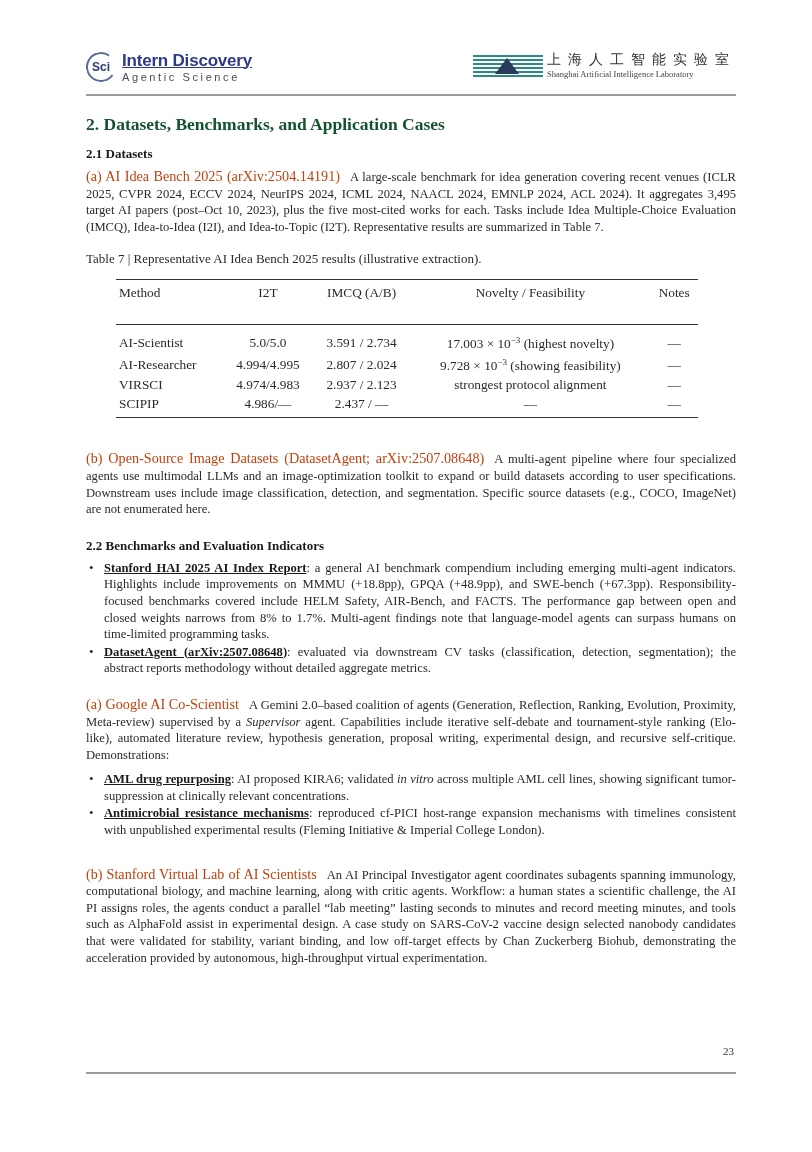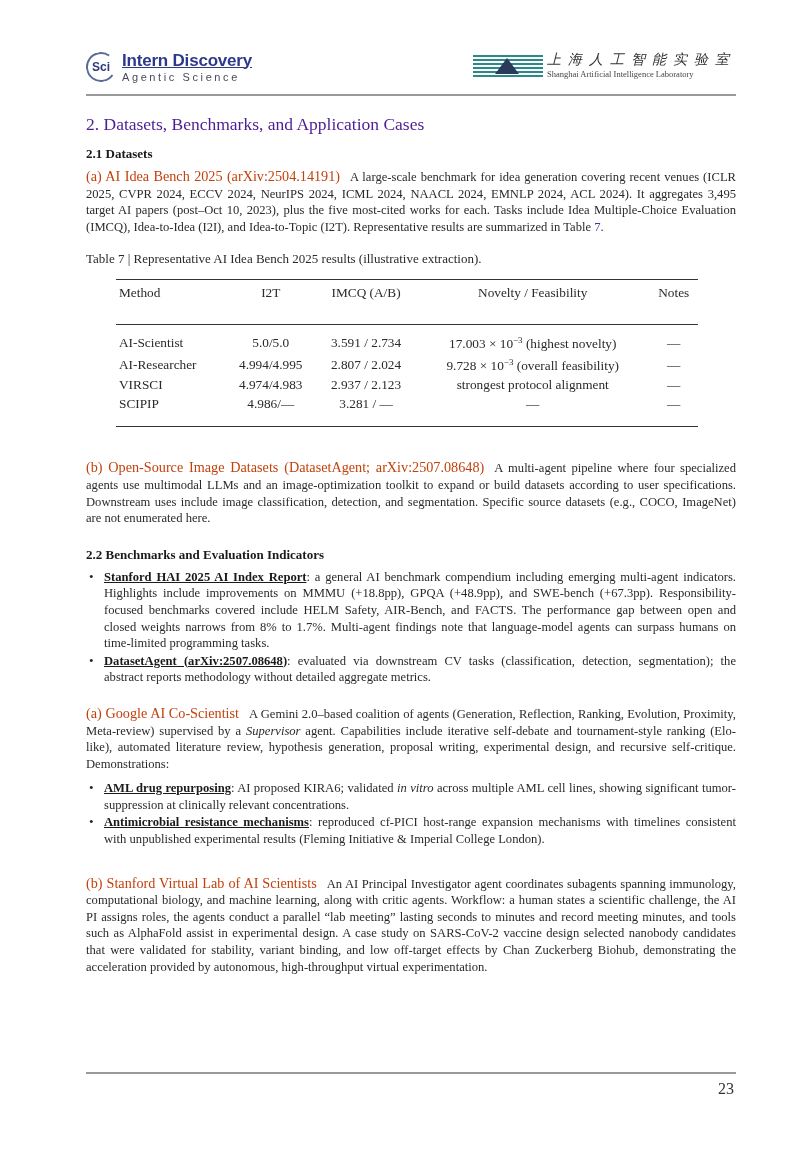--- a/index.html
+++ b/index.html
@@ -25,50 +25,50 @@
     .sci-icon span { transform: rotate(10deg); }
     .logo-text { margin-left: 6px; line-height: 1; }
     .logo-title { font-family: "Liberation Sans", sans-serif; font-weight: bold; font-size: 17px; color: #2d3a8a; letter-spacing: -0.2px; text-decoration: underline; }
     .logo-sub { font-family: "Liberation Sans", sans-serif; font-size: 11px; color: #4a4a5a; letter-spacing: 2.6px; margin-top: 3px; }
     .logo-right { position: absolute; right: 0; top: 6px; display: flex; align-items: center; }
     .lab-mark { width: 70px; height: 22px; position: relative; margin-right: 4px; }
     .lab-mark .bar { position: absolute; left: 0; height: 2px; background: #2a8a8a; }
     .lab-mark .tri { position: absolute; left: 22px; top: 4px; width: 0; height: 0;
       border-left: 12px solid transparent; border-right: 12px solid transparent; border-bottom: 16px solid #2a3a5a; }
     .lab-text { line-height: 1; }
-    .lab-cn { font-family: "DejaVu Serif", serif; font-size: 14px; letter-spacing: 7px; color: #333; font-style: italic; }
+    .lab-cn { font-family: "DejaVu Serif", serif; font-size: 14px; letter-spacing: 7px; color: #333; }
     .lab-en { font-family: "Liberation Serif", serif; font-size: 8.5px; color: #444; margin-top: 4px; }
     .header-rule { position: absolute; left: 86px; top: 94px; width: 650px; height: 1.5px; background: #9a9a9a; }
 
     
     .content { position: absolute; left: 86px; top: 114px; width: 650px; }
-    .h1 { font-size: 17.5px; font-weight: normal; color: #4c1d95; margin-bottom: 11px; }
+    .h1 { font-size: 17.5px; font-weight: bold; color: #14532d; margin-bottom: 11px; }
     .h2 { font-size: 13px; font-weight: bold; color: #1a1a1a; margin-bottom: 6px; }
     .para { font-size: 12.6px; line-height: 16.6px; text-align: justify; color: #2a2a2a; }
     .para .lead { font-weight: normal; font-size: 14.2px; color: #c2410c; margin-right: 10px; }
     .ref { color: #3a3aa0; }
     .caption { font-size: 13px; color: #2a2a2a; margin-top: 16px; margin-bottom: 12px; }
 
     table.tbl { margin-left: 30px; width: 582px; border-collapse: collapse; font-size: 13.3px; color: #2a2a2a; }
     table.tbl thead tr { border-top: 1.6px solid #333; border-bottom: 1px solid #333; }
     table.tbl tbody tr:last-child { border-bottom: 1.6px solid #333; }
     table.tbl th { font-weight: normal; padding: 5px 3px 23px 3px; }
     table.tbl td { padding: 0 3px; line-height: 19px; }
     table.tbl tbody tr:first-child td { padding-top: 6px; }
-    table.tbl tbody tr:last-child td { padding-bottom: 13px; }
+    table.tbl tbody tr:last-child td { padding-bottom: 4px; }
     .c-left { text-align: left; }
     .c-center { text-align: center; }
     sup { font-size: 9px; vertical-align: 5px; }
     .bullets { list-style: none; margin-left: 2px; }
     .bullets li { position: relative; padding-left: 16px; font-size: 12.6px; line-height: 16.6px; text-align: justify; color: #2a2a2a; margin-bottom: 1px; }
     .bullets li::before { content: "•"; position: absolute; left: 1px; top: 0; font-size: 13px; color: #222; }
     .bullets li b { color: #1a1a1a; text-decoration: underline; }
 
     .footer-rule { position: absolute; left: 86px; top: 1072px; width: 650px; height: 1.5px; background: #9a9a9a; }
-    .page-number { position: absolute; right: 78px; top: 1080px; font-size: 16px; color: #333; }
+    .page-number { position: absolute; right: 78px; top: 1045px; font-size: 11px; color: #333; }
   </style>
 </head>
 <body>
 
 <div class="page">
 
   <div class="header">
     <div class="logo-left">
       <div class="sci-icon">
           <span>Sci</span>
@@ -119,34 +119,34 @@
           <td class="c-left">AI-Scientist</td>
           <td class="c-center">5.0/5.0</td>
           <td class="c-center">3.591 / 2.734</td>
           <td class="c-center"><span>17.003 × 10</span><sup>−3</sup><span> (highest novelty)</span></td>
           <td class="c-center">—</td>
         </tr>
         <tr>
           <td class="c-left">AI-Researcher</td>
           <td class="c-center">4.994/4.995</td>
           <td class="c-center">2.807 / 2.024</td>
-          <td class="c-center"><span>9.728 × 10</span><sup>−3</sup><span> (overall feasibility)</span></td>
+          <td class="c-center"><span>9.728 × 10</span><sup>−3</sup><span> (showing feasibility)</span></td>
           <td class="c-center">—</td>
         </tr>
         <tr>
           <td class="c-left">VIRSCI</td>
           <td class="c-center">4.974/4.983</td>
           <td class="c-center">2.937 / 2.123</td>
           <td class="c-center"><span>strongest protocol alignment</span></td>
           <td class="c-center">—</td>
         </tr>
         <tr>
           <td class="c-left">SCIPIP</td>
           <td class="c-center">4.986/—</td>
-          <td class="c-center">3.281 / —</td>
+          <td class="c-center">2.437 / —</td>
           <td class="c-center"><span>—</span></td>
           <td class="c-center">—</td>
         </tr>
       </tbody>
     </table>
 
     <div style="height:32px;"></div>
     <p class="para"><span class="lead">(b) Open-Source Image Datasets (DatasetAgent; arXiv:2507.08648)</span><span>A multi-agent pipeline where four specialized agents use multimodal LLMs and an image-optimization toolkit to expand or build datasets according to user specifications. Downstream uses include image classification, detection, and segmentation. Specific source datasets (e.g., COCO, ImageNet) are not enumerated here.</span></p>
 
     <div style="height:20px;"></div>

